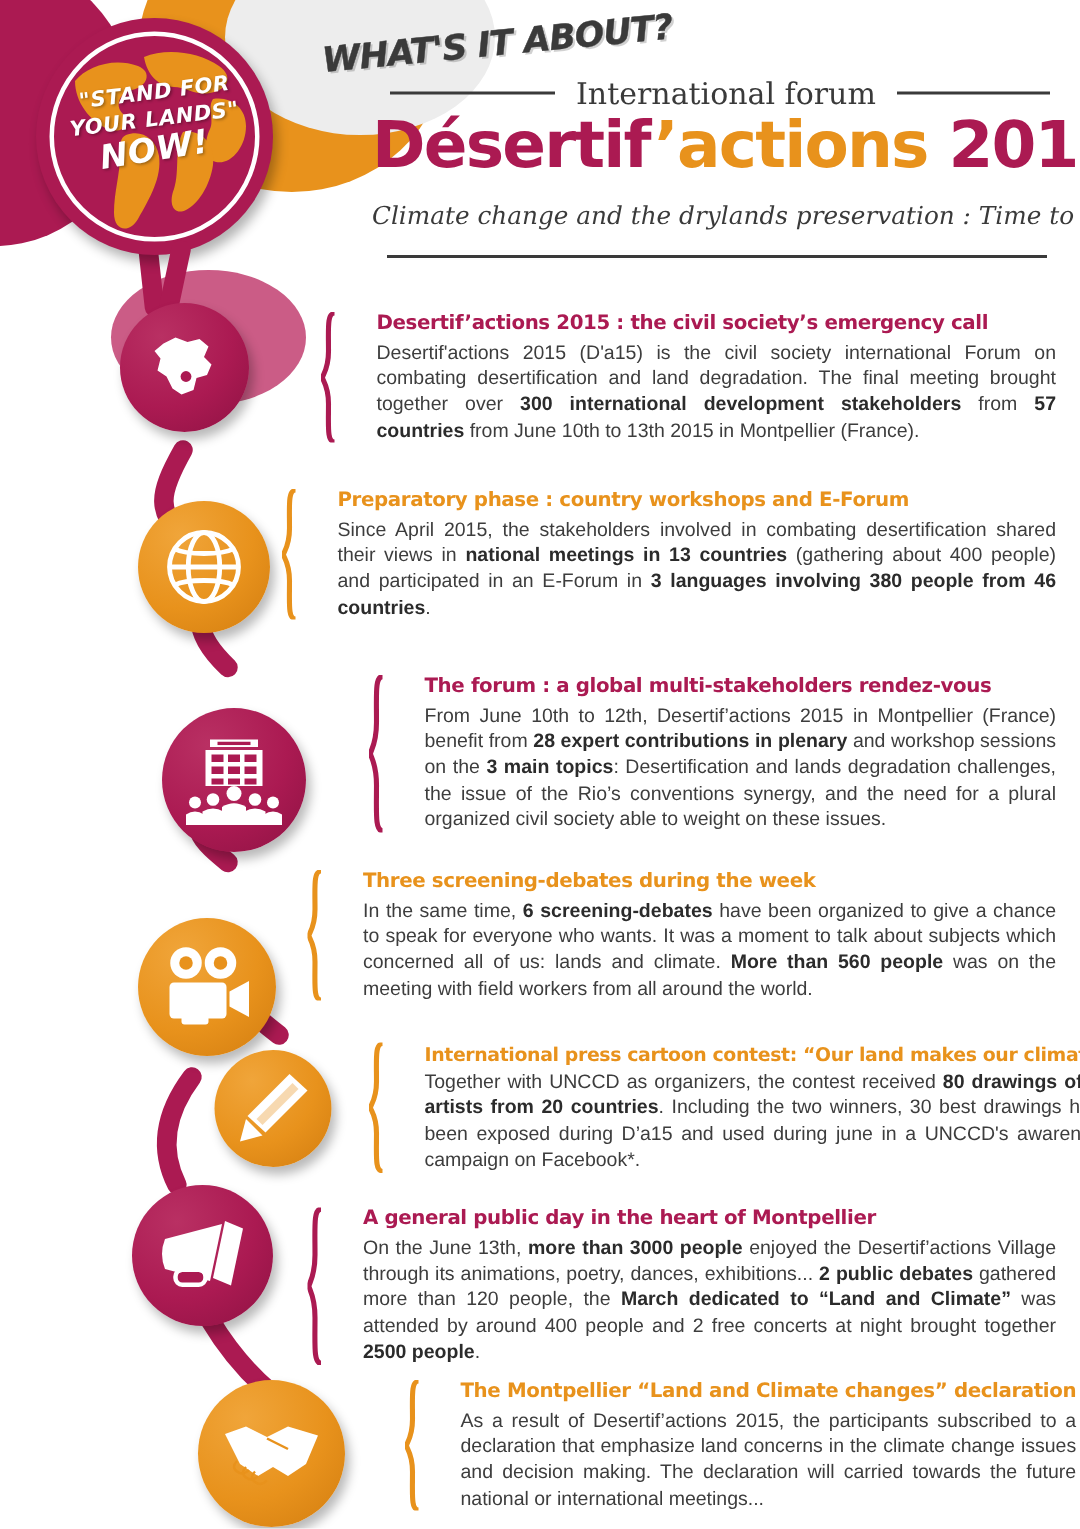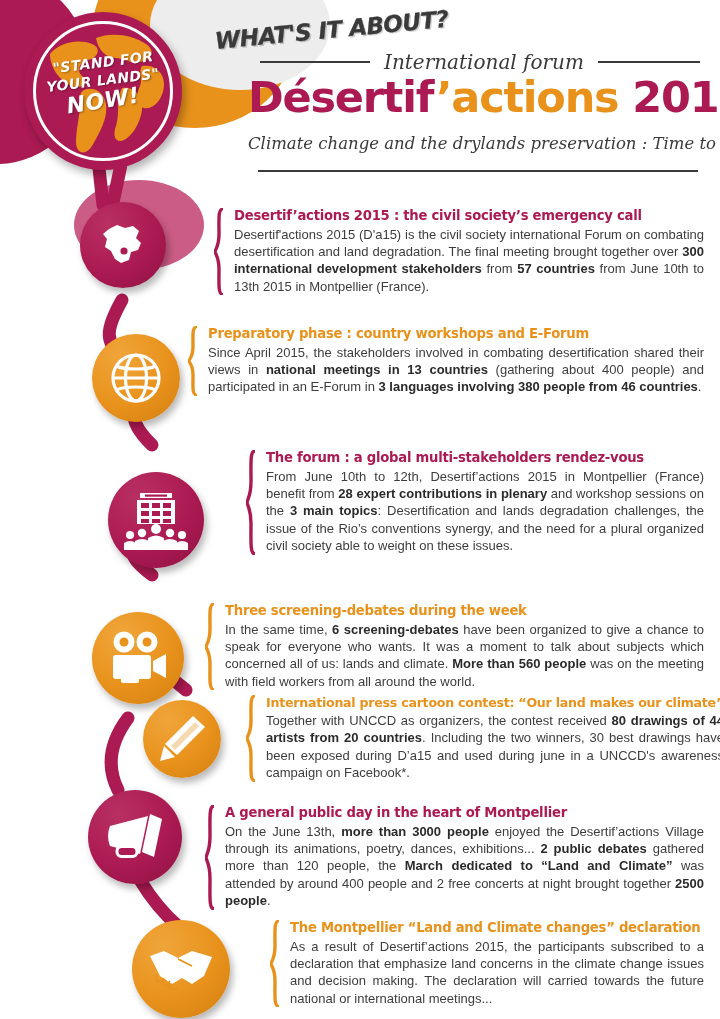--- a/index.html
+++ b/index.html
@@ -95,21 +95,20 @@
     transform-origin: left center;
     -webkit-text-stroke: 0.3px #3A3A3A;
   }
   #intl-row {
     position: absolute; left: 260px; top: 50px; width: 440px;
     display: flex; align-items: center; gap: 14px;
   }
   #intl-rule-left { flex: 0 0 110px; height: 2px; background: #3A3A3A; }
   #intl-forum {
     font-family: "DejaVu Serif", serif;
-    font-style: italic;
     font-size: 20px;
     color: #3A3A3A;
     white-space: nowrap;
   }
   #intl-rule-right { flex: 1 1 auto; height: 2px; background: #3A3A3A; }
   #main-title {
     position: absolute; left: 248px; top: 72px; width: 455px;
     text-align: center;
     font-family: "DejaVu Sans", sans-serif;
     font-weight: bold;
@@ -132,21 +131,21 @@
     position: absolute; left: 258px; top: 170px; width: 440px;
     height: 2px; background: #3A3A3A;
   }
 
   
   .block {
     position: absolute;
     z-index: 4;
     display: flex;
     align-items: stretch;
-    gap: 9px;
+    gap: 26px;
   }
   .brace {
     flex: 0 0 11px;
     position: relative;
     align-self: stretch;
   }
   .brace svg { position: absolute; left: 0; top: 0; height: 100%; width: 11px; }
   .block-body { flex: 1 1 auto; }
   .block-title {
     font-family: "DejaVu Sans", sans-serif;
@@ -366,21 +365,21 @@
     <svg viewBox="0 0 11 100" preserveAspectRatio="none">
         <path d="M9 1 C4 1 5 12 5 30 C5 44 1 48 1 50 C1 52 5 56 5 70 C5 88 4 99 9 99" fill="none" stroke="#AB1A52" stroke-width="3.4"></path>
       </svg>
   </div>
   <div class="block-body">
     <div class="block-title title-crimson">The forum : a global multi-stakeholders rendez-vous</div>
     <div class="block-text">From June 10th to 12th, Desertif’actions 2015 in Montpellier (France) benefit from <b>28 expert contributions in plenary</b> and workshop sessions on the <b>3 main topics</b>: Desertification and lands degradation challenges, the issue of the Rio’s conventions synergy, and the need for a plural  organized civil society able to weight on these issues.</div>
   </div>
 </div>
 
-<div class="block" style="left:205px; top:580px; width:499px;margin-top:23px;">
+<div class="block" style="left:205px; top:580px; width:499px;">
   <div class="brace">
     <svg viewBox="0 0 11 100" preserveAspectRatio="none">
         <path d="M9 1 C4 1 5 12 5 30 C5 44 1 48 1 50 C1 52 5 56 5 70 C5 88 4 99 9 99" fill="none" stroke="#E8921C" stroke-width="3.4"></path>
       </svg>
   </div>
   <div class="block-body">
     <div class="block-title title-orange">Three screening-debates during the week</div>
     <div class="block-text">In the same time, <b>6 screening-debates</b> have been organized to give a chance to speak for everyone who wants. It was a moment to talk about subjects which concerned all of us: lands and climate. <b>More than 560 people</b> was on the meeting with field workers from all around the world.</div>
   </div>
 </div>

